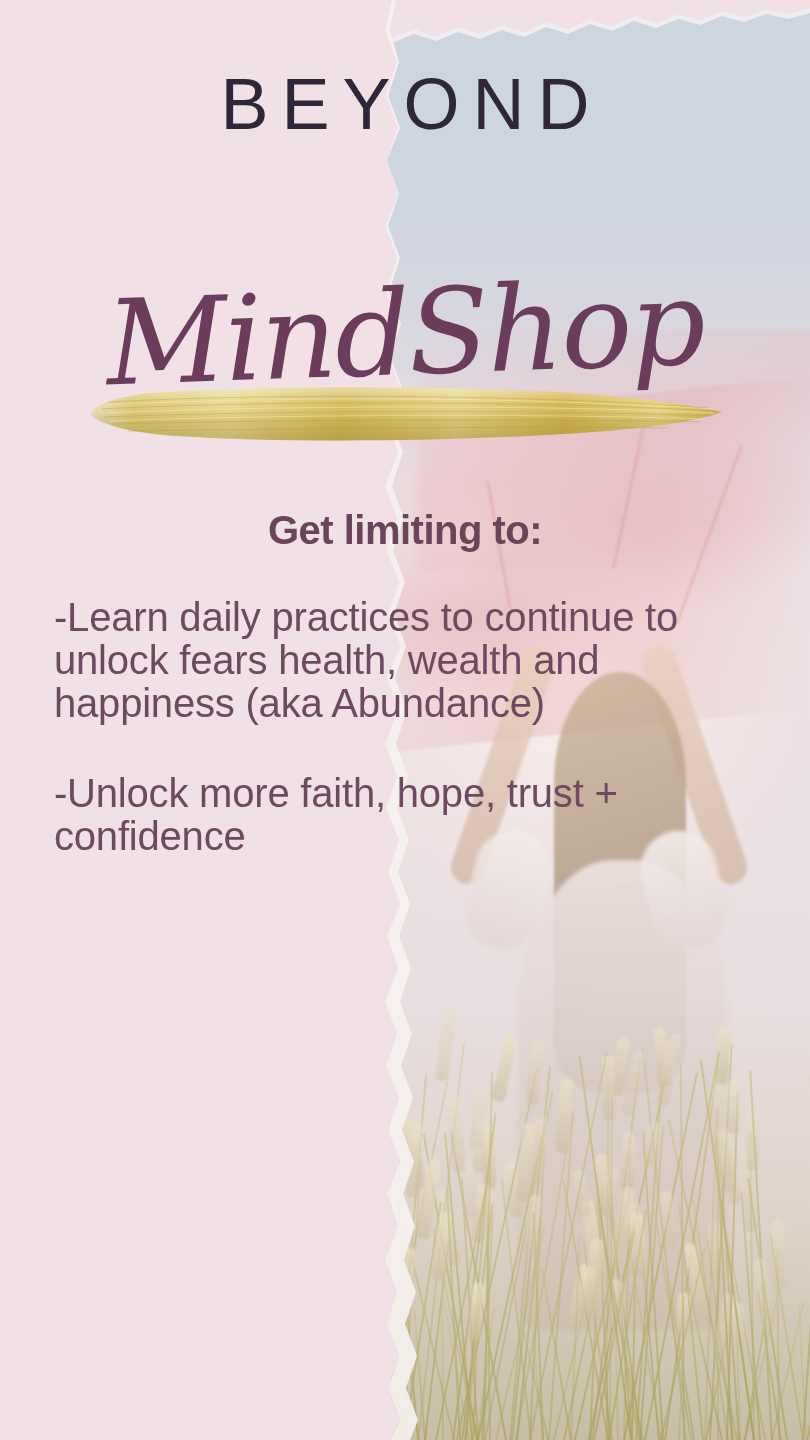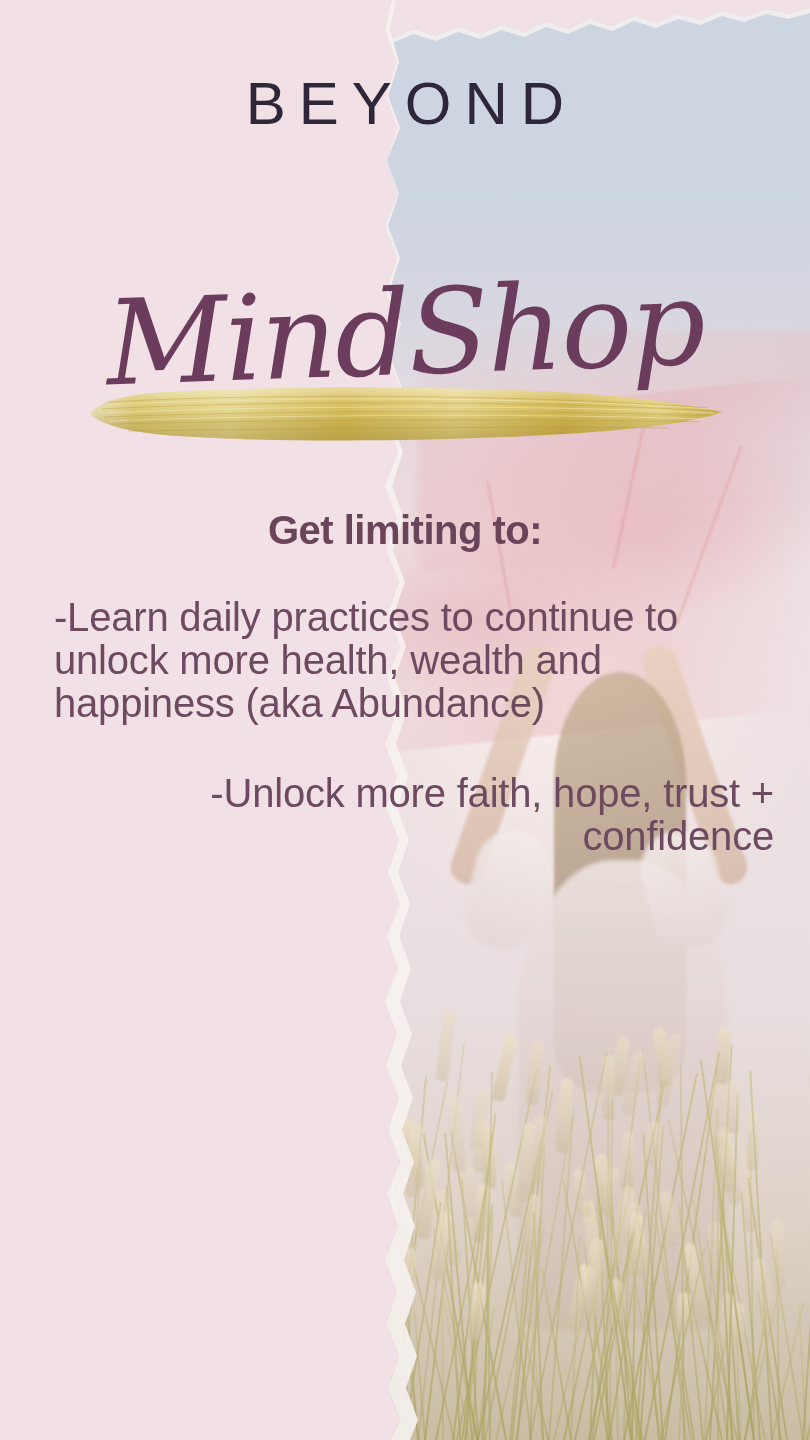--- a/index.html
+++ b/index.html
@@ -108,21 +108,21 @@
   .torn-top{
     position:absolute;top:0;left:378px;width:432px;height:70px;pointer-events:none;
   }
 
   
   .title{
     position:absolute;left:0;right:0;top:56px;text-align:center;
     color:#2e2639;
     font-family:"Liberation Sans", sans-serif;
     font-weight:300;
-    font-size:60px;line-height:96px;
+    font-size:72px;line-height:96px;
     letter-spacing:13px;
     text-indent:13px;
   }
   .title2{
     position:absolute;left:0;right:0;top:166px;text-align:center;
     color:#2e2639;
     font-family:"Liberation Sans", sans-serif;
     font-weight:300;
     font-size:88px;line-height:96px;
     letter-spacing:0px;
@@ -158,21 +158,21 @@
   .bullets{
     position:absolute;left:54px;top:596px;width:720px;
     color:#6d4a60;
     font-family:"Liberation Sans", sans-serif;
     font-weight:400;
     font-size:40px;
     line-height:43px;
     letter-spacing:-.2px;
   }
   .bullet{margin-bottom:47px;}
-  .bullet:last-child{margin-bottom:16px;text-align:right;}
+  .bullet:last-child{margin-bottom:16px;}
 </style>
 </head>
 <body>
 
 <div class="poster">
 
   <div class="photo">
     <div class="photo-sky"></div>
     <div class="photo-glow"></div>
 
@@ -428,17 +428,17 @@
       </g>
     </svg>
   </div>
 
   <div class="title">BEYOND</div>
   <div class="script">MindShop</div>
 
   <div class="get-excited">Get limiting to:</div>
 
   <div class="bullets" id="bullet-host">
-      <div class="bullet">-Learn daily practices to continue to unlock more health, wealth and happiness (aka Abundance)</div>
+      <div class="bullet">-Learn daily practices to continue to unlock fears health, wealth and happiness (aka Abundance)</div>
       <div class="bullet">-Unlock more faith, hope, trust + confidence</div>
     </div>
 
 </div>
 
 </body></html>

